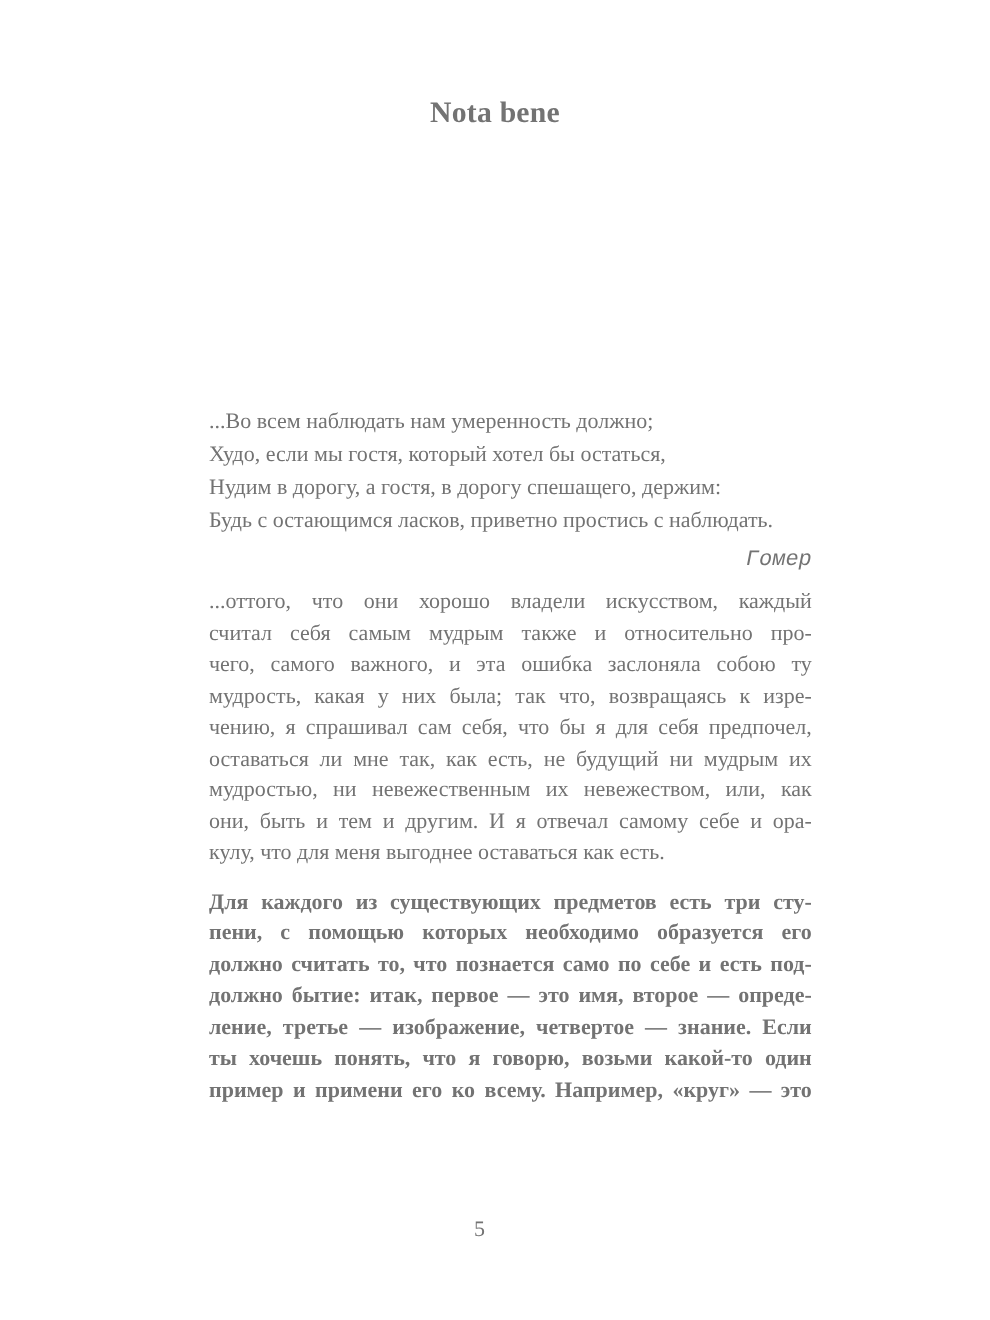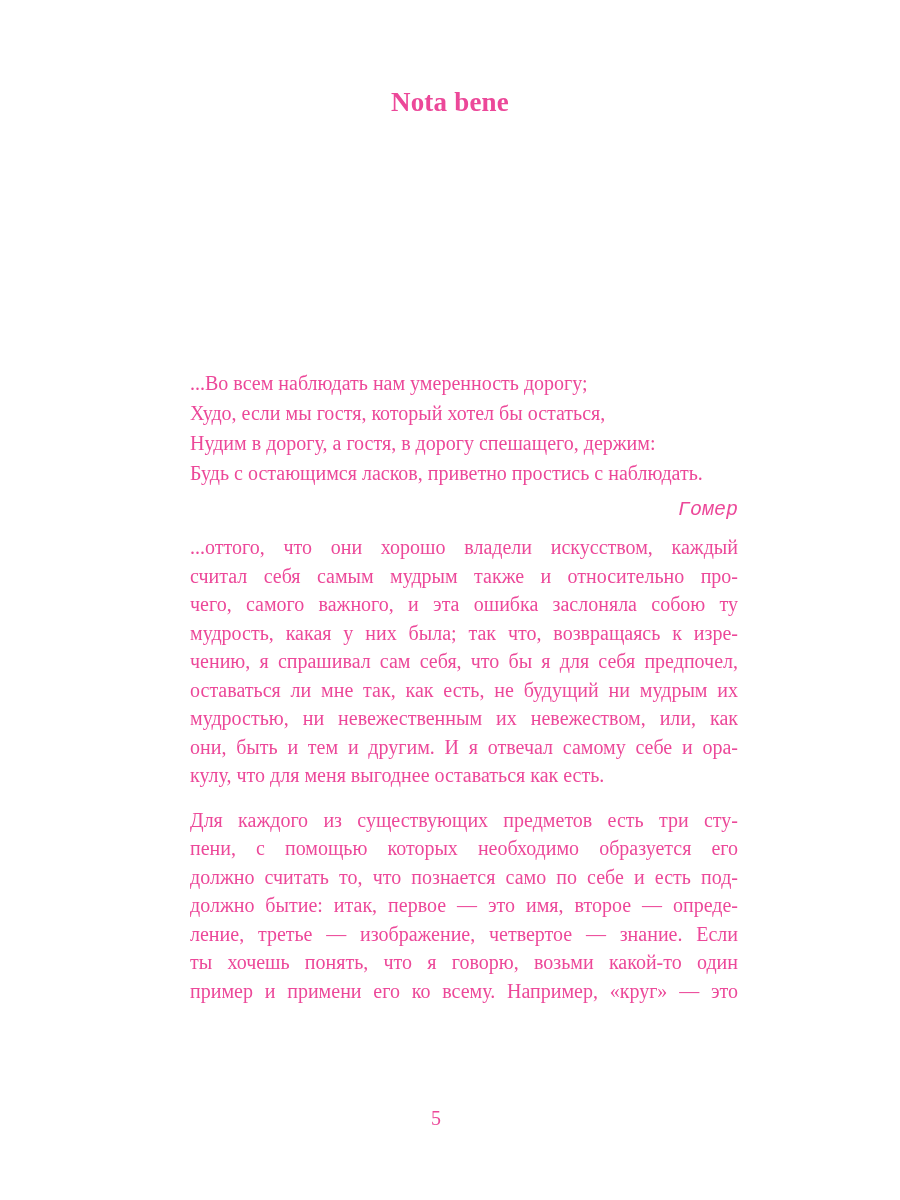--- a/index.html
+++ b/index.html
@@ -6,21 +6,21 @@
     margin: 0;
     padding: 0;
     background: #ffffff;
   }
   .book-page {
     position: relative;
     width: 900px;
     height: 1200px;
     background: #ffffff;
     font-family: "Liberation Serif", "DejaVu Serif", serif;
-    color: #ec4899;
+    color: #737373;
     overflow: hidden;
   }
   .text-column {
     position: absolute;
     left: 190px;
     top: 86px;
     width: 548px;
   }
   .chapter-title {
     margin: 0 0 0 -28px;
@@ -37,21 +37,21 @@
   }
   .vline {
     white-space: nowrap;
     text-align: left;
   }
   .prose-block {
     font-size: 20px;
     line-height: 28.5px;
   }
   .prose-block.first-prose { margin-top: 9px; }
-  .prose-block.second-prose { margin-top: 16px; }
+  .prose-block.second-prose { margin-top: 16px; font-weight: bold; }
   .jline {
     text-align: justify;
     text-align-last: justify;
   }
   .jline.endline {
     text-align-last: left;
   }
   .attribution {
     margin-top: 6px;
     font-size: 20px;
@@ -73,21 +73,21 @@
 </style>
 </head>
 <body>
 
 <div class="book-page">
   <div class="text-column">
 
     <h1 class="chapter-title">Nota bene</h1>
 
     <div class="verse-block">
-      <div class="vline">...Во всем наблюдать нам умеренность дорогу;</div>
+      <div class="vline">...Во всем наблюдать нам умеренность должно;</div>
       <div class="vline">Худо, если мы гостя, который хотел бы остаться,</div>
       <div class="vline">Нудим в дорогу, а гостя, в дорогу спешащего, держим:</div>
       <div class="vline">Будь с остающимся ласков, приветно простись с наблюдать.</div>
       <div class="attribution">Гомер</div>
     </div>
 
     <div class="prose-block first-prose">
       <div class="jline">...оттого, что они хорошо владели искусством, каждый</div>
       <div class="jline">считал себя самым мудрым также и относительно про-</div>
       <div class="jline">чего, самого важного, и эта ошибка заслоняла собою ту</div>

